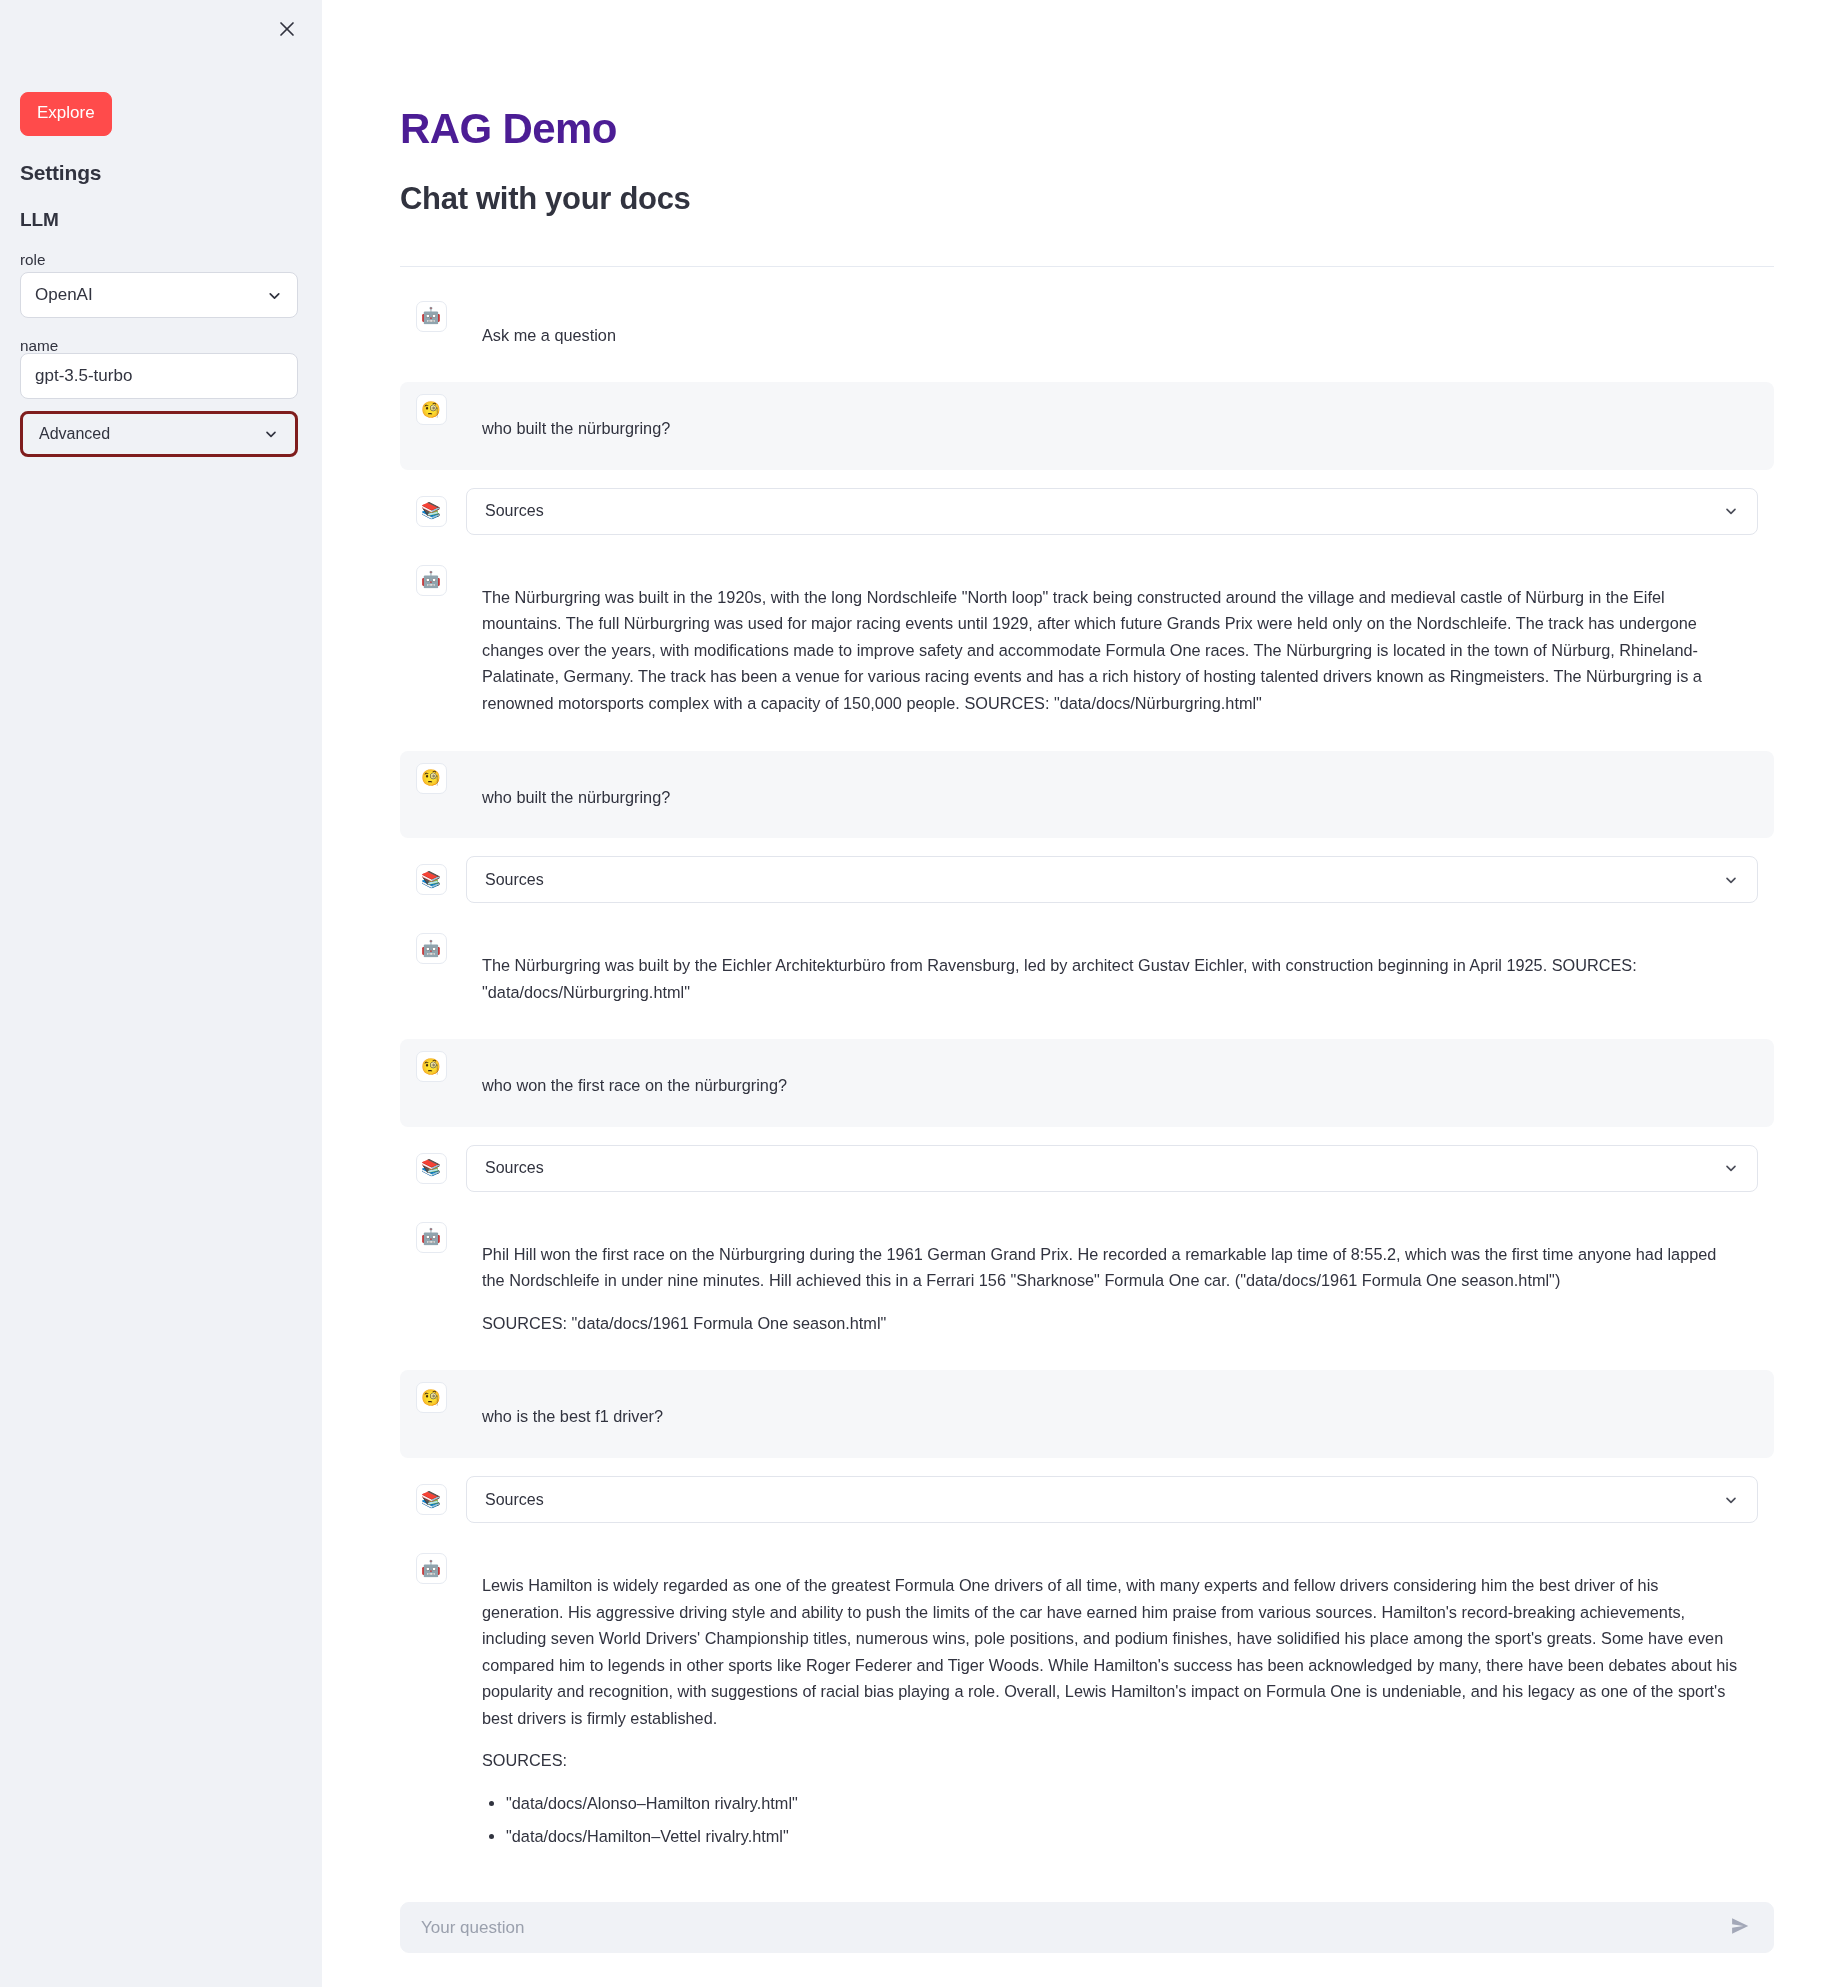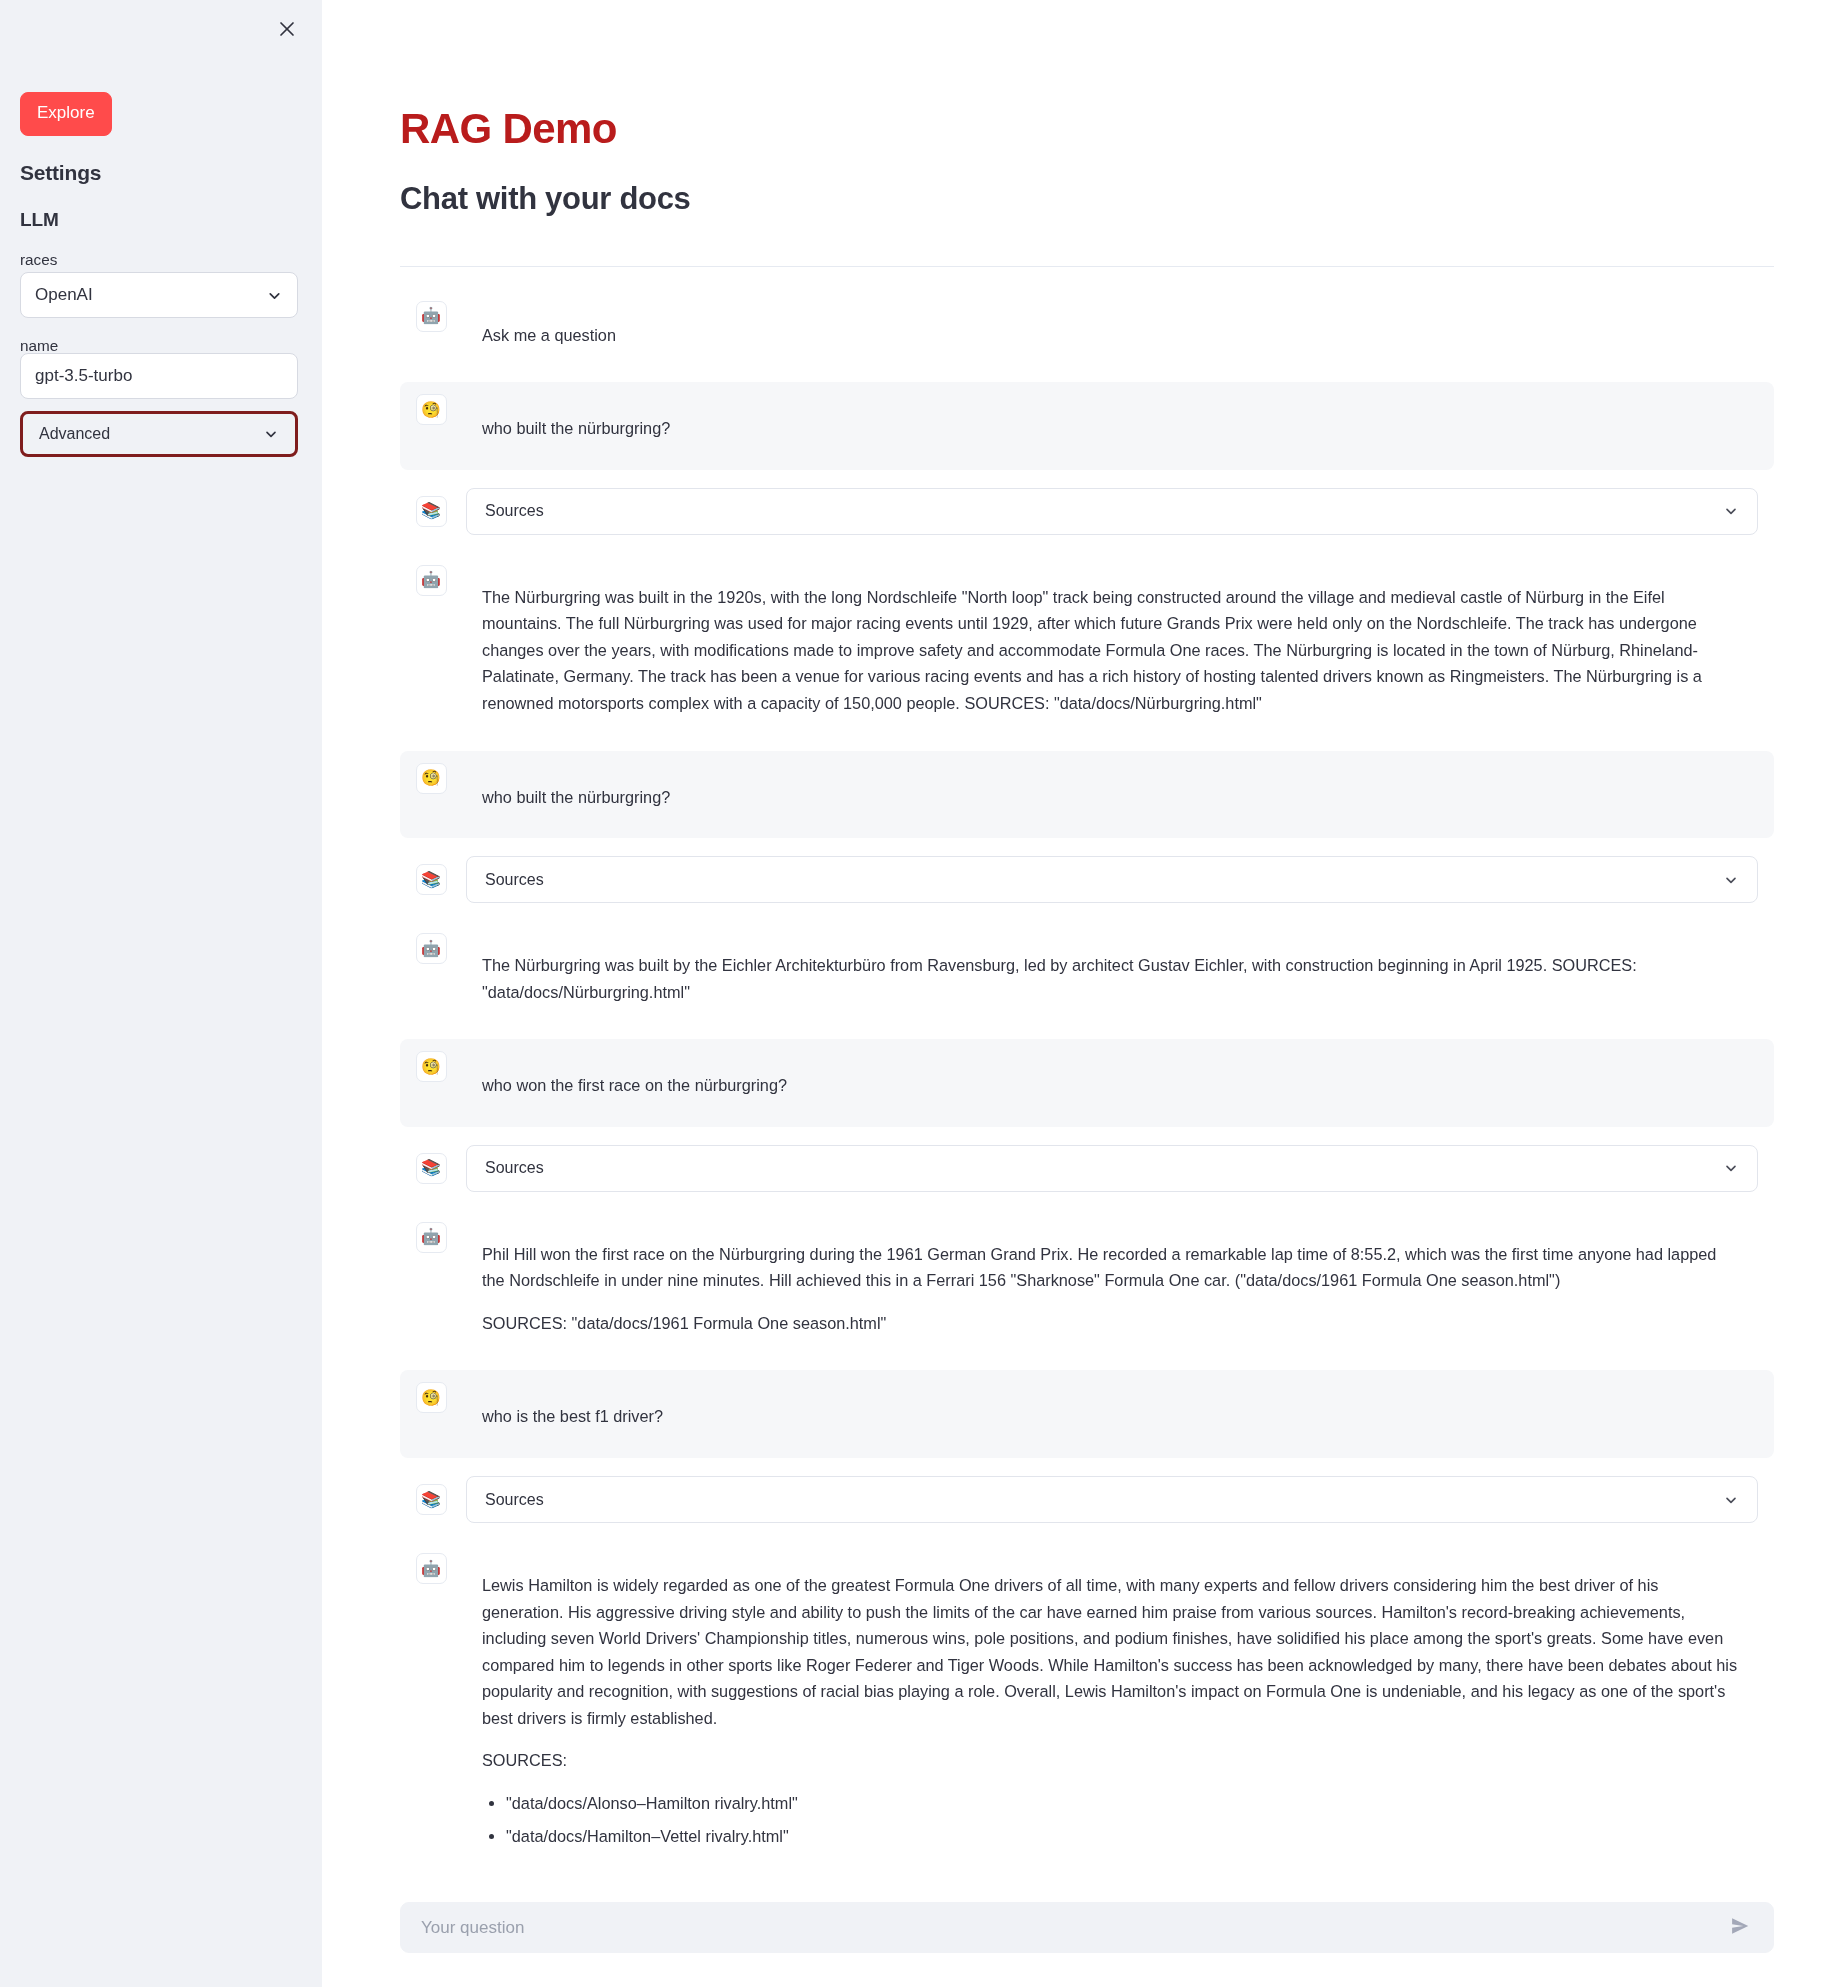--- a/index.html
+++ b/index.html
@@ -162,21 +162,21 @@
     left: 78px;
     top: 0;
     width: 1374px;
   }
 
   .page-title {
     margin: 0;
     padding-top: 104px;
     font-size: 42px;
     font-weight: bold;
-    color: #b91c1c;
+    color: #4c1d95;
     letter-spacing: -0.6px;
     line-height: 1.2;
   }
 
   .page-subtitle {
     margin: 0;
     padding-top: 26px;
     font-size: 31px;
     font-weight: bold;
     color: #31333f;
@@ -327,21 +327,21 @@
         </svg>
       </span>
     </div>
 
     <button class="explore-btn">Explore</button>
 
     <div class="settings-title">Settings</div>
 
     <div class="llm-title">LLM</div>
 
-    <div class="field-label label-type">races</div>
+    <div class="field-label label-type">role</div>
 
     <div class="sel-box sel-type">
       <span class="sel-value">OpenAI</span>
       <span class="chev">
         <svg width="17" height="17" viewBox="0 0 20 20" fill="none" stroke="currentColor" stroke-width="2" stroke-linecap="round" stroke-linejoin="round">
           <polyline points="5,8 10,13 15,8"></polyline>
         </svg>
       </span>
     </div>
 

